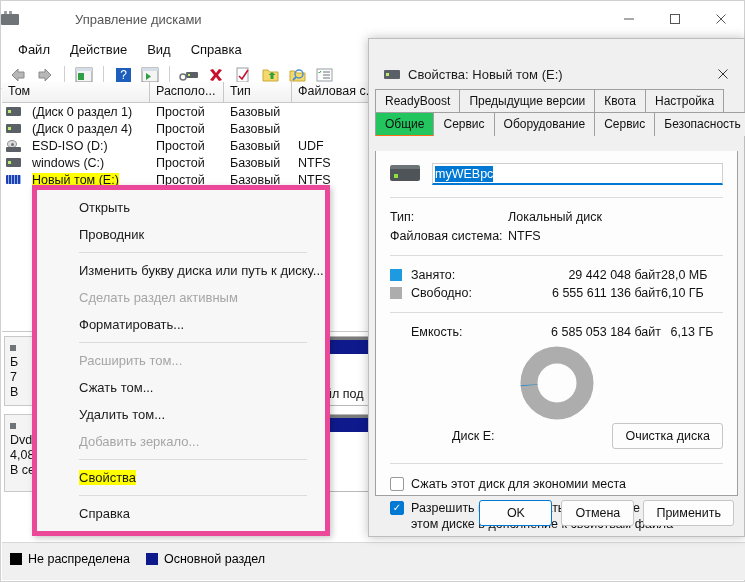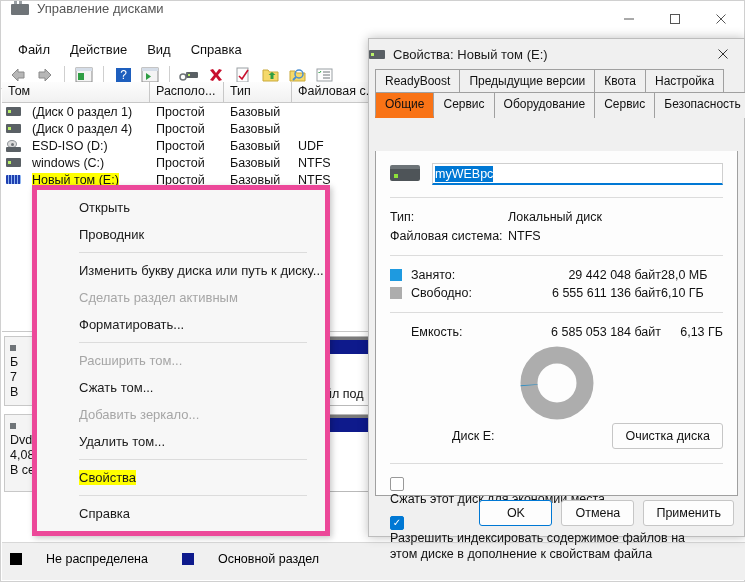--- a/index.html
+++ b/index.html
@@ -11,22 +11,22 @@
     background: #f0f0f0;
   }
   #root { position: relative; width: 745px; height: 582px; background:#e9e9e9; }
 
   
   .mainwin {
     position:absolute; left:0; top:0; width:745px; height:582px;
     background:#ffffff; border:1px solid #d0d0d0;
   }
   .titlebar {
-    height:36px; background:#ffffff; display:flex; align-items:flex-start;
-    padding-left:10px; position:relative;
+    height:36px; background:#ffffff; display:flex; align-items:center;
+    position:relative;gap:48px;
   }
   .title-icon {
     width:18px; height:16px; margin-right:8px; position:relative; flex:none;
   }
   .title-icon .body {
     position:absolute; left:0; top:3px; width:18px; height:11px;
     background:#6f7478; border-radius:1px;
   }
   .title-icon .slot {
     position:absolute; left:3px; top:0px; width:3px; height:4px; background:#9aa0a4;
@@ -99,21 +99,21 @@
   .dpart {
     position:absolute; border:1px solid #b9b9b9; background:#ffffff; font-size:12.5px;
     padding:4px 6px; line-height:15px; color:#111;
   }
   .dpart .bar2 { position:absolute; left:0; top:0; right:0; height:3px; background:#7b7b7b; }
 
   .statusbar {
     position:absolute; left:1px; bottom:1px; width:743px; height:38px;
     background:#f0f0f0; border-top:1px solid #d8d8d8;
   }
-  .legend { display:flex; align-items:center; gap:24px; padding:9px 0 0 8px; font-size:12.5px;}
+  .legend { display:flex; align-items:center; gap:6px; padding:9px 0 0 8px; font-size:12.5px;}
   .legend .sw { width:12px; height:12px; display:inline-block; }
   .legend .lbl { margin-right:10px; }
 
   
   .ctxmenu {
     position:absolute; left:32px; top:185px; width:298px;
     background:#f7f7f7; border:5px solid #ec4899;
     box-shadow:2px 2px 6px rgba(0,0,0,.22);
     padding:4px 0; font-size:13px; color:#1a1a1a; z-index:30;
   }
@@ -121,34 +121,34 @@
   .ctxitem.disabled { color:#a6a6a6; }
   .ctxitem .hl { background:#ffff00; }
   .ctxsep { height:1px; background:#dcdcdc; margin:4px 18px 4px 42px; }
 
   
   .dlg {
     position:absolute; left:368px; top:38px; width:377px; height:499px;
     background:#f0f0f0; border:1px solid #bdbdbd;
     box-shadow:0 0 10px rgba(0,0,0,.25); z-index:40;
   }
-  .dlg-title { height:30px; display:flex; align-items:center; padding-left:0; background:#f0f0f0; position:relative;}
+  .dlg-title { height:30px; display:flex; align-items:center; padding-left:15px; background:#f0f0f0; position:relative;margin-top:20px;}
   .dlg-title .t { font-size:13px; color:#1a1a1a; }
   .dlg-icon { width:16px; height:9px; background:#5a6065; border-radius:1px; margin-right:8px; position:relative; flex:none;}
   .dlg-icon::after { content:""; position:absolute; left:2px; top:3px; width:3px; height:3px; background:#b9f06a;}
   .dlg-close { position:absolute; right:0; top:0; width:42px; height:30px; display:flex; align-items:center; justify-content:center; color:#333;}
 
   .tabs { padding:0 6px; }
   .tabrow { display:flex; font-size:12px; }
   .tabrow.row1 .tab { border-bottom:1px solid #a0a0a0; }
   .tab {
     padding:4px 9px 4px 9px; background:#f0f0f0; border:1px solid #a0a0a0;
     border-bottom:none; margin-right:-1px; color:#111; white-space:nowrap;
   }
-  .tab.active { background:#f97316; border-bottom:3px solid #f97316; position:relative; z-index:2;}
+  .tab.active { background:#22c55e; border-bottom:1px solid #f97316; position:relative; z-index:2;}
   .tabrow.row2 { margin-top:-1px; }
 
   .tabpanel {
     position:absolute; left:6px; top:112px; right:6px; height:345px;
     background:#fdfdfd; border:1px solid #a0a0a0; border-top:none;
     padding:12px 14px; font-size:12.5px; color:#111;
   }
   .namerow { display:flex; align-items:center; gap:12px; }
   .bigdisk { width:30px; height:18px; position:relative; flex:none; }
   .bigdisk .b { position:absolute; left:0; top:2px; width:30px; height:14px; background:#4e5458; border-radius:2px;}
@@ -166,32 +166,32 @@
   .kv .k { width:118px; }
   .usage-row { display:flex; align-items:center; margin:4px 0; }
   .usage-row .sw { width:12px; height:12px; margin-right:9px; flex:none;}
   .usage-row .lbl { width:108px; }
   .usage-row .bytes { flex:1; text-align:right; }
   .usage-row .hum { width:62px; text-align:left; }
 
   .cap-row { display:flex; align-items:center; margin:6px 0 0 0; }
   .cap-row .lbl { width:120px; }
   .cap-row .bytes { flex:1; text-align:right; }
-  .cap-row .hum { width:62px; text-align:right; }
+  .cap-row .hum { width:62px; text-align:center; }
 
   .donutwrap { display:flex; justify-content:center; margin:6px 0 0; }
   .drivelabel-row { display:flex; align-items:center; margin-top:2px; }
   .drivelabel-row .dl { flex:1; padding-left:62px;}
   .btn {
     background:#fdfdfd; border:1px solid #c6c6c6; border-radius:3px;
     padding:5px 12px; font-size:12.5px; color:#111;
   }
   .btn.primary { border:1px solid #0078d4; }
 
-  .cb-row { display:flex; align-items:flex-start; margin:8px 0;flex-direction:column; }
+  .cb-row { display:flex; align-items:flex-start; margin:8px 0; }
   .cbx {
     width:14px; height:14px; border:1px solid #999; background:#fff;
     border-radius:2px; margin-right:7px; flex:none; margin-top:1px;
     display:flex; align-items:center; justify-content:center;
   }
   .cbx.checked { background:#0078d4; border-color:#0078d4; }
   .cbx.checked::after { content:"✓"; color:#fff; font-size:10px; line-height:1; }
   .cb-row .txt { line-height:16px; }
 
   .dlg-buttons {
@@ -423,22 +423,22 @@
   <div class="ctxmenu">
     <div class="ctxitem">Открыть</div>
     <div class="ctxitem">Проводник</div>
     <div class="ctxsep"></div>
     <div class="ctxitem">Изменить букву диска или путь к диску...</div>
     <div class="ctxitem disabled">Сделать раздел активным</div>
     <div class="ctxitem">Форматировать...</div>
     <div class="ctxsep"></div>
     <div class="ctxitem disabled">Расширить том...</div>
     <div class="ctxitem">Сжать том...</div>
+    <div class="ctxitem">Удалить том...</div>
     <div class="ctxitem disabled">Добавить зеркало...</div>
-    <div class="ctxitem">Удалить том...</div>
     <div class="ctxsep"></div>
     <div class="ctxitem"><span class="hl">Свойства</span></div>
     <div class="ctxsep"></div>
     <div class="ctxitem">Справка</div>
   </div>
 
   <div class="dlg">
     <div class="dlg-title">
       <span class="dlg-icon"></span>
       <span class="t">Свойства: Новый том (E:)</span>

